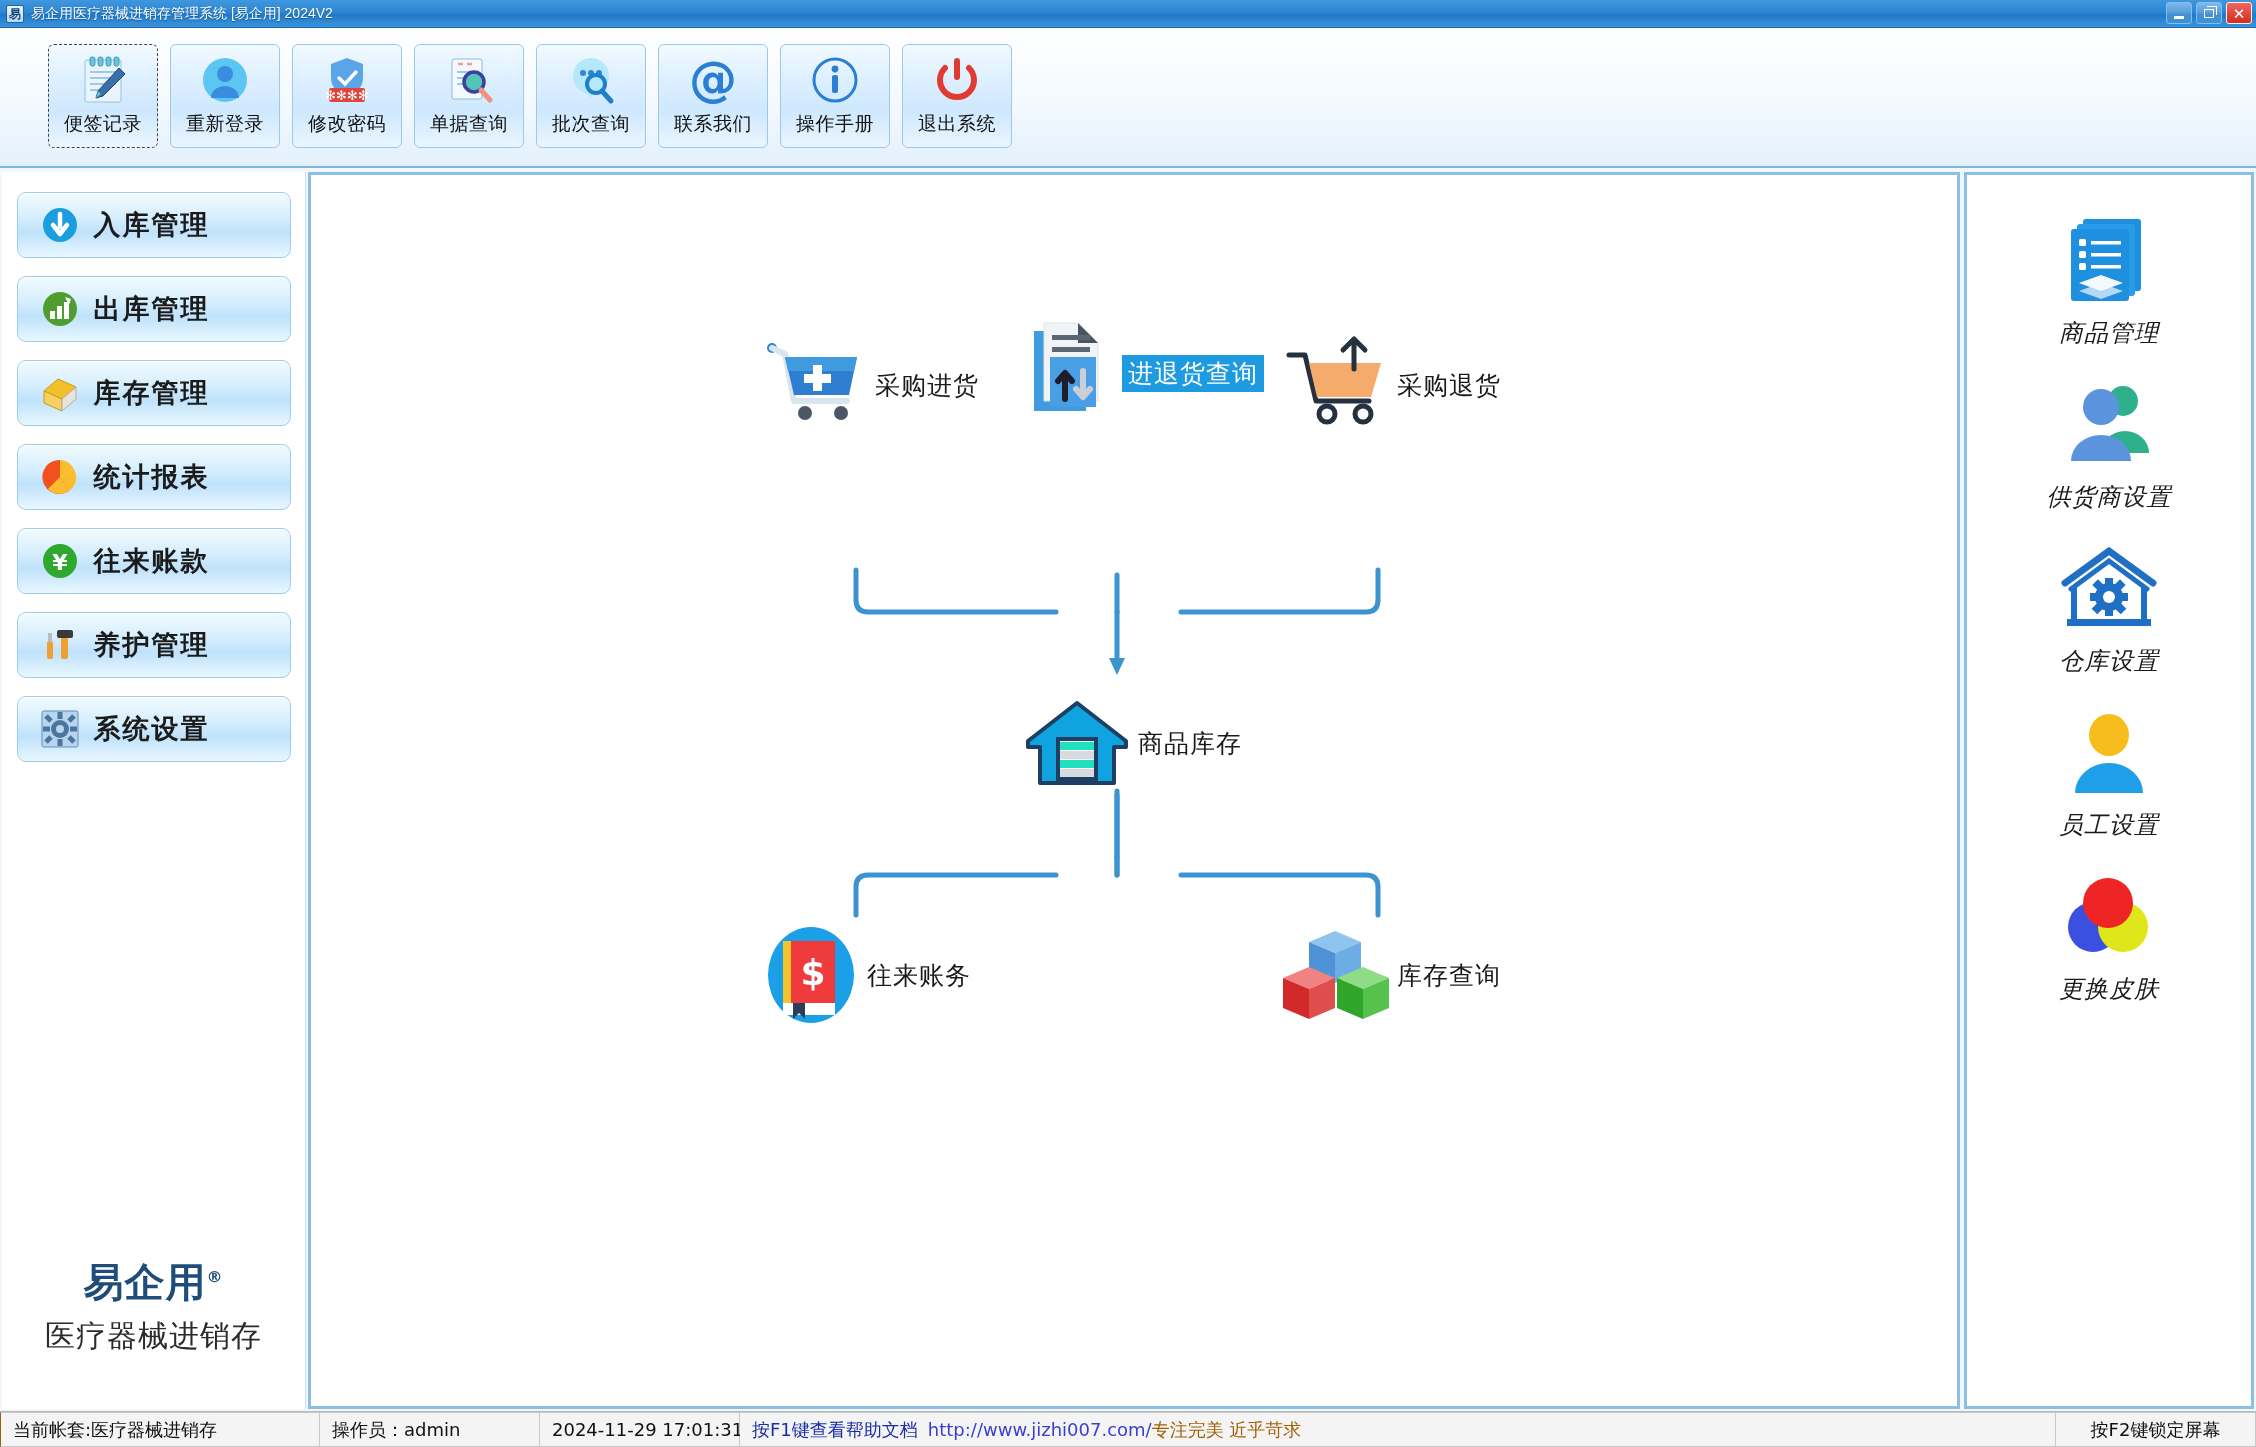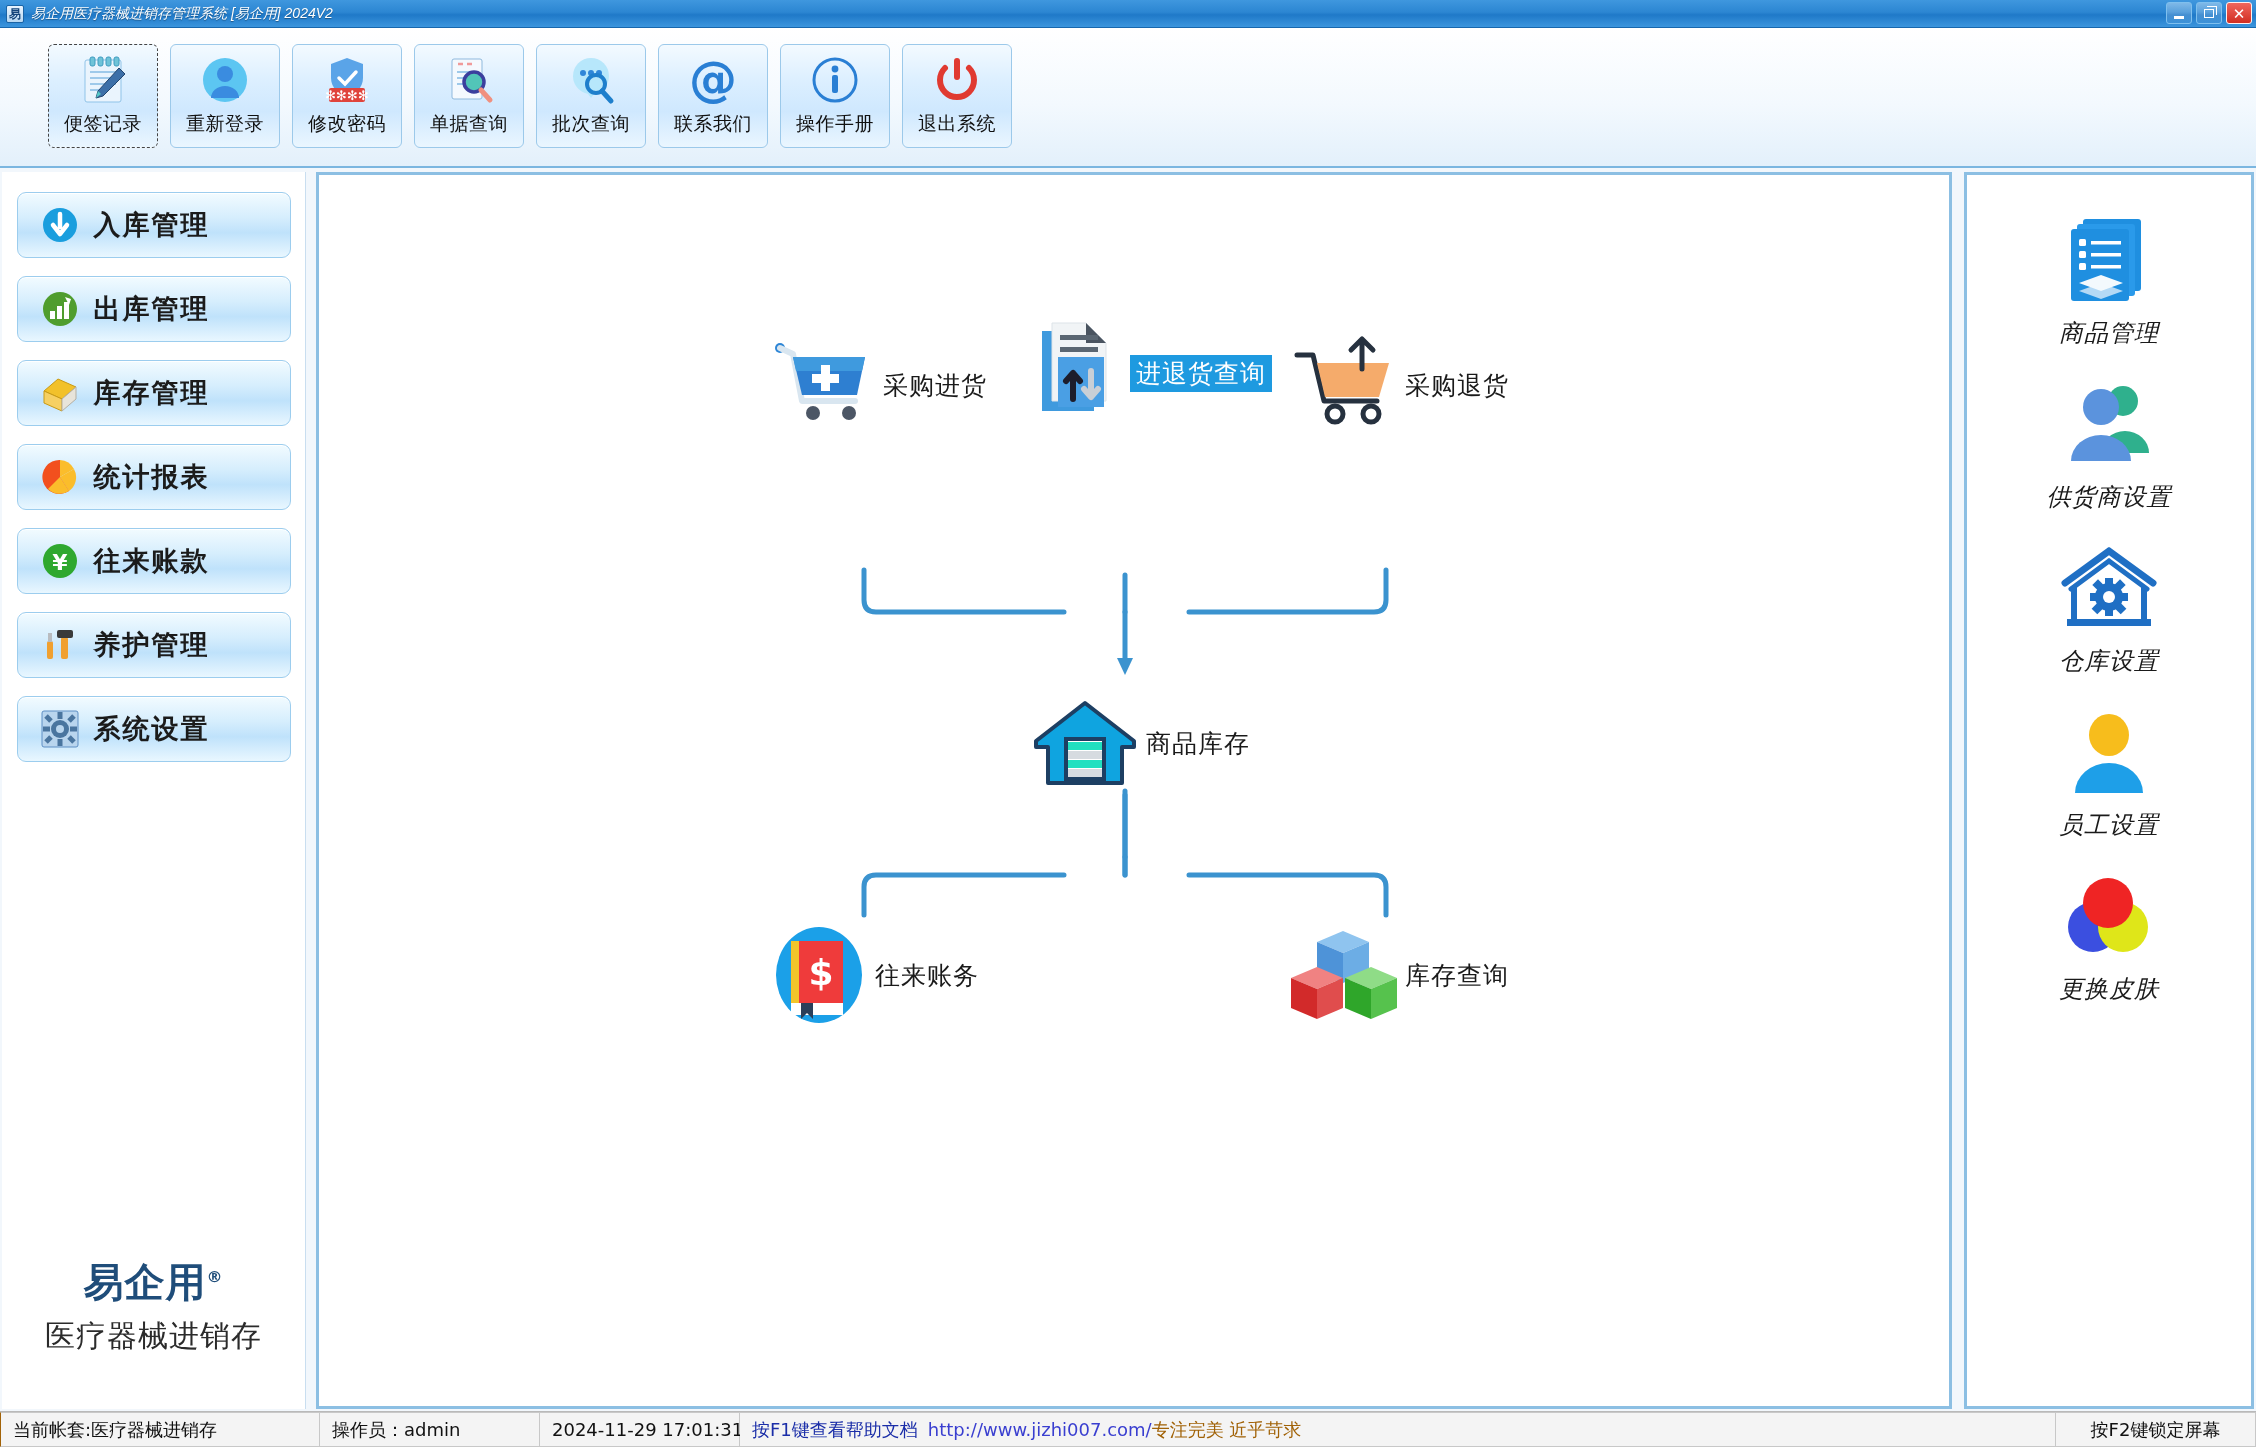--- a/index.html
+++ b/index.html
@@ -30,21 +30,20 @@
     background: linear-gradient(to bottom,#e9f4ff,#b8d8f2);
     border: 1px solid #1b64a5; border-radius: 2px;
     color: #14447a; font-size: 12px; font-weight: bold;
     display: flex; align-items: center; justify-content: center;
     line-height: 1;
   }
   .titlebar .title-text {
     color: #ffffff; font-size: 14px;
     text-shadow: 0 1px 1px rgba(0,0,0,.35);
     white-space: nowrap;
-    font-style: italic;
   }
   .win-btns { position: absolute; right: 4px; top: 2px; display: flex; gap: 4px; }
   .win-btn {
     width: 26px; height: 22px; border: 1px solid #7fc0ee;
     border-radius: 3px;
     background: linear-gradient(to bottom, rgba(255,255,255,.35), rgba(255,255,255,.05));
     display: flex; align-items: center; justify-content: center;
     color: #ffffff; font-size: 12px; line-height: 1;
   }
   .win-btn.close {
@@ -83,21 +82,21 @@
     width: 56px; height: 56px;
     display: flex; align-items: center; justify-content: center;
   }
   .tool-label {
     font-size: 19px; color: #111; margin-top: 3px;
     font-family: "DejaVu Sans", "Liberation Sans", sans-serif;
     letter-spacing: .5px;
   }
 
   
-  .body-area { flex: 1; display: flex; padding: 4px 2px 2px 2px; gap: 10px; }
+  .body-area { flex: 1; display: flex; padding: 4px 2px 2px 2px; gap: 2px; }
 
   
   .sidebar {
     width: 304px;
     background: #ffffff;
     display: flex; flex-direction: column;
     position: relative;
     border-right: 1px solid #c9def0;
     padding-top: 20px;
   }

